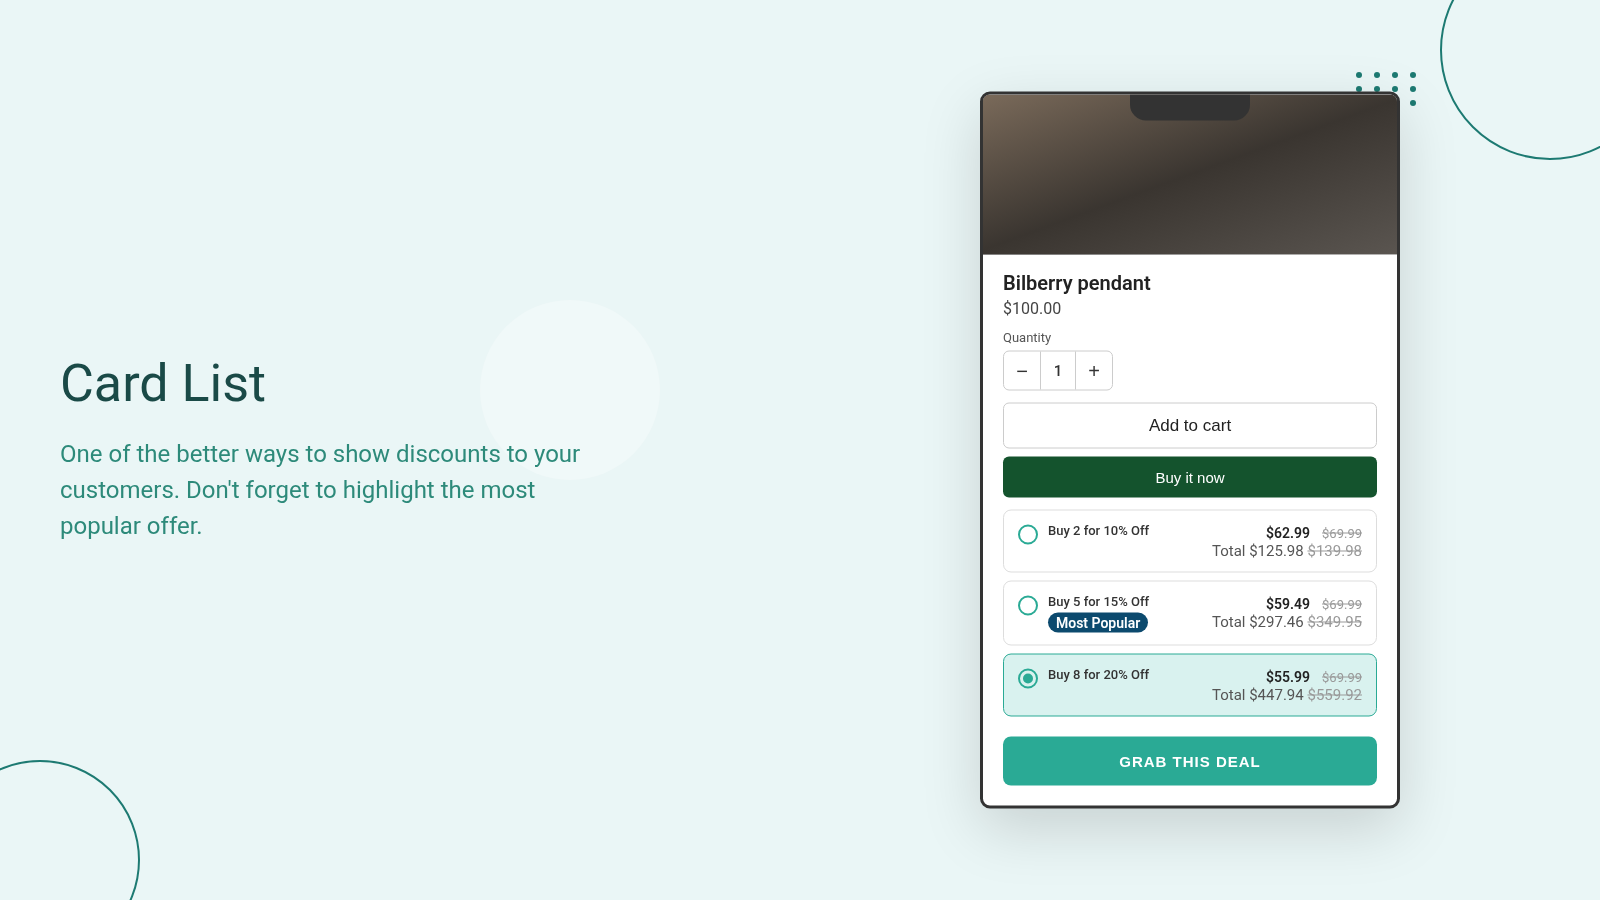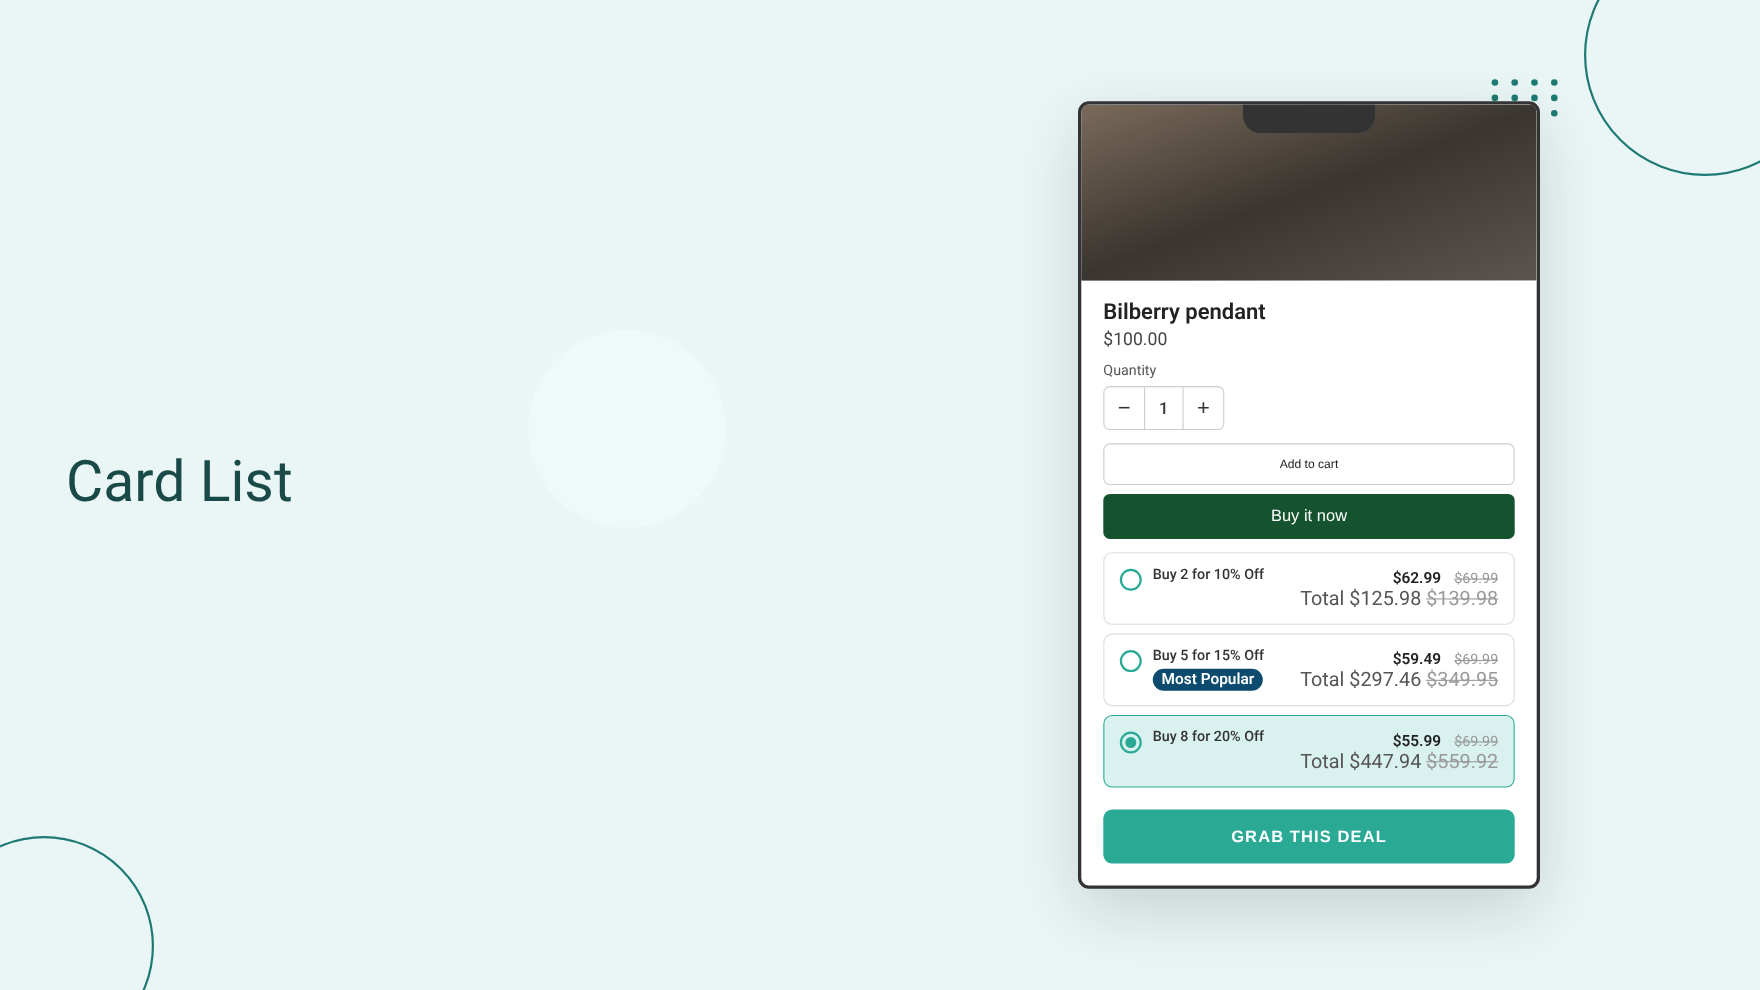--- a/index.html
+++ b/index.html
@@ -194,21 +194,21 @@
     }
 
     
     .btn-add-cart {
       display: block;
       width: 100%;
       padding: 12px;
       border: 1.5px solid #ccc;
       border-radius: 6px;
       background: #fff;
-      font-size: 11px;
+      font-size: 17px;
       color: #222;
       text-align: center;
       cursor: pointer;
       margin-top: 12px;
       font-weight: 500;
     }
 
     .btn-buy-now {
       display: block;
       width: 100%;
@@ -298,21 +298,21 @@
     }
 
     .deal-old-price {
       font-size: 13px;
       color: #999;
       text-decoration: line-through;
       margin-left: 8px;
     }
 
     .deal-total {
-      font-size: 18px;
+      font-size: 15px;
       color: #555;
     }
 
     .deal-total-old {
       text-decoration: line-through;
       color: #999;
     }
 
     
     .btn-grab-deal {
@@ -349,20 +349,21 @@
     <span></span>
     <span></span>
   <span></span>
     <span></span>
     <span></span>
     <span></span>
 </div>
 
 <div class="left-content">
   <h1 class="page-title">Card List</h1>
+  <p class="page-description">One of the better ways to show discounts to your customers. Don't forget to highlight the most popular offer.</p>
 </div>
 
 <div class="phone-container">
   <div class="phone">
     <div class="phone-notch"></div>
 
     <div class="product-image"></div>
 
     <div class="product-info">
       <div class="product-name">Bilberry pendant</div>

